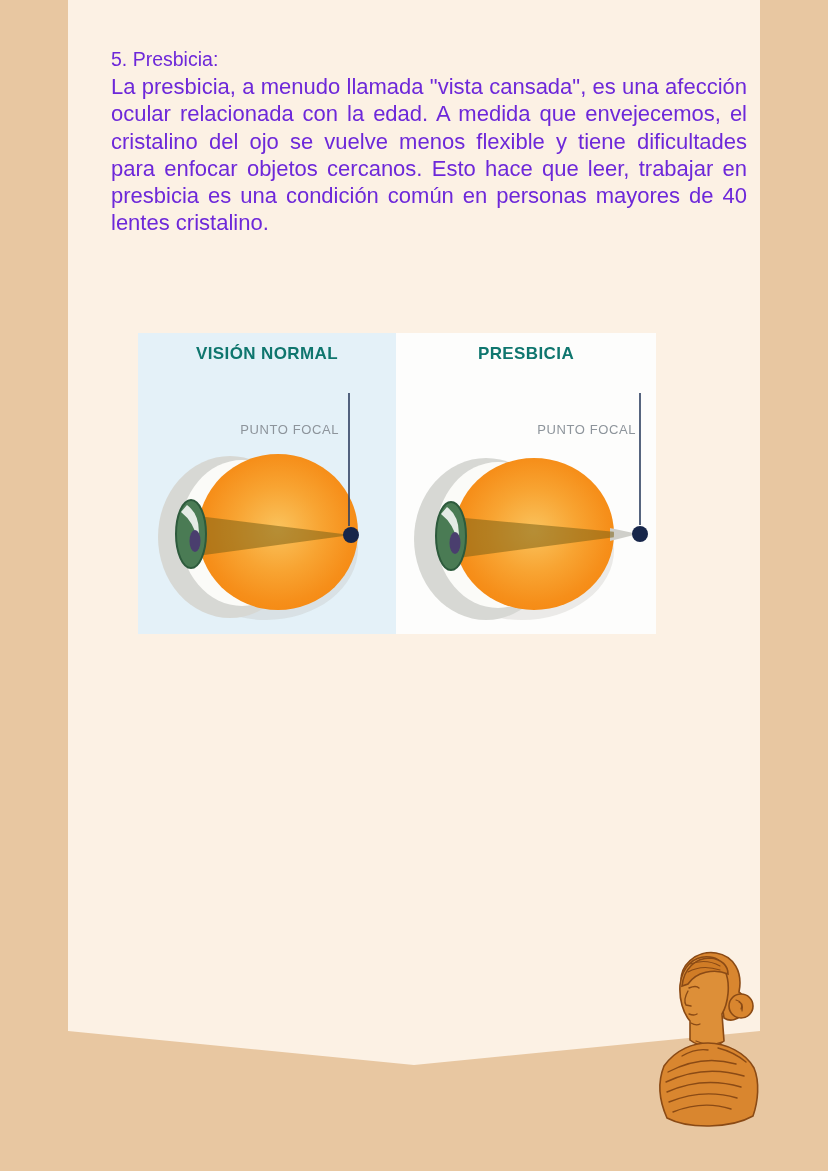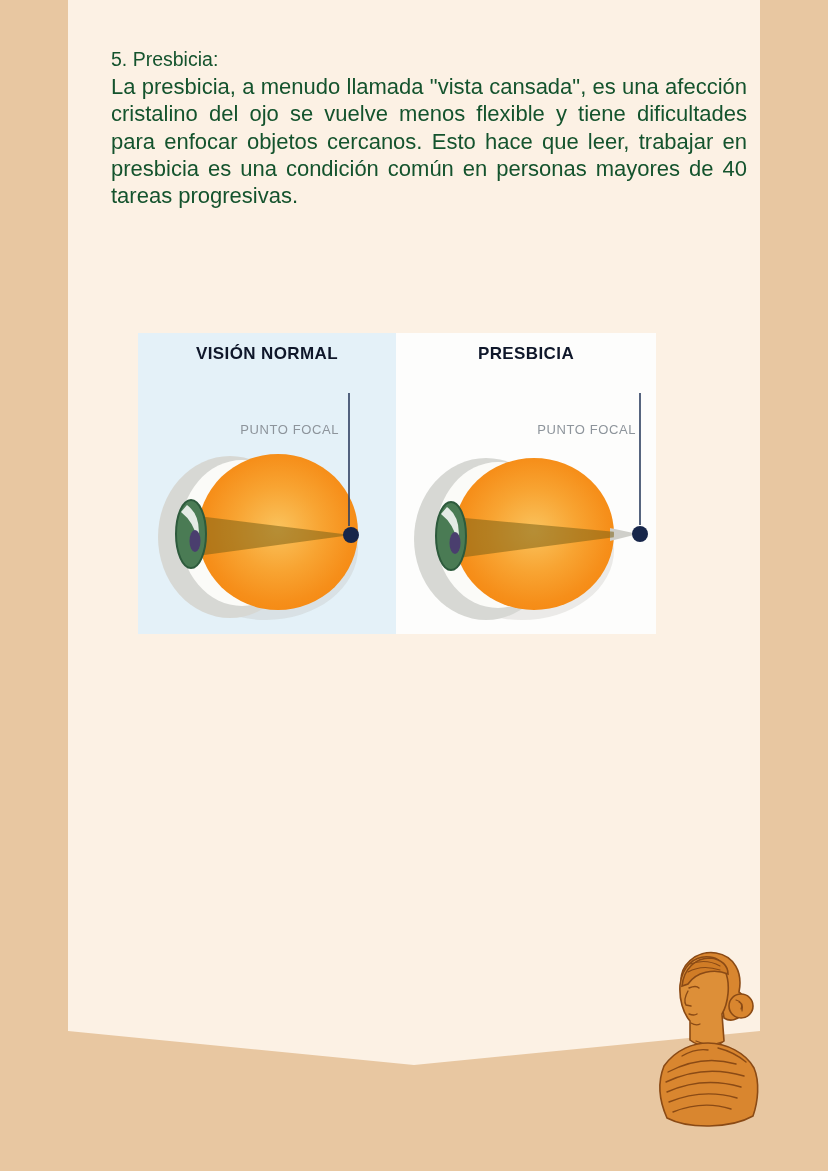--- a/index.html
+++ b/index.html
@@ -12,34 +12,34 @@
   }
   .page { position: relative; width: 828px; height: 1171px; background: #e8c7a1; }
 
   
   .sheet {
     position: absolute; left: 68px; top: 0; width: 692px; height: 1065px;
     background: #fcf1e4;
     clip-path: polygon(0 0, 100% 0, 100% 1031px, 50% 100%, 0 1031px);
   }
 
-  .text-block { position: absolute; left: 43px; top: 46px; width: 636px; color: #14532d; }
+  .text-block { position: absolute; left: 43px; top: 46px; width: 636px; color: #6d28d9; }
   .heading { font-size: 19.5px; line-height: 27px; margin: 0; font-weight: normal; }
   .para-line { font-size: 22px; line-height: 27.3px; text-align: justify; text-align-last: justify; white-space: normal; }
   .para-line:last-child { text-align-last: left; }
 
   
   .figure { position: absolute; left: 70px; top: 333px; width: 518px; height: 301px; display: flex; }
   .panel { position: relative; height: 301px; }
   .panel-left  { width: 258px; background: #e4f1f8; }
   .panel-right { width: 260px; background: #fdfdfc; }
   .panel-title {
     position: absolute; top: 11px; left: 0; width: 100%;
     text-align: center; font-weight: bold; font-size: 17px;
-    color: #0f172a; letter-spacing: 0.4px;
+    color: #0f766e; letter-spacing: 0.4px;
   }
   .focal-label {
     position: absolute; top: 63px; font-size: 13px;
     color: #8d949b; letter-spacing: 0.6px; margin-top: 26px;
   }
   .panel-left  .focal-label { right: 57px; }
   .panel-right .focal-label { right: 20px; }
   .eye-svg { position: absolute; left: 0; top: 0; }
 
   
@@ -49,24 +49,25 @@
 <body>
 
 <div class="page">
 
   <div class="sheet">
 
     <div class="text-block">
       <p class="heading">5. Presbicia:</p>
       <div>
           <div class="para-line">La presbicia, a menudo llamada "vista cansada", es una afección</div>
+          <div class="para-line">ocular relacionada con la edad. A medida que envejecemos, el</div>
           <div class="para-line">cristalino del ojo se vuelve menos flexible y tiene dificultades</div>
           <div class="para-line">para enfocar objetos cercanos. Esto hace que leer, trabajar en</div>
           <div class="para-line">presbicia es una condición común en personas mayores de 40</div>
-          <div class="para-line">tareas progresivas.</div>
+          <div class="para-line">lentes cristalino.</div>
         </div>
     </div>
 
     <div class="figure">
 
       <div class="panel panel-left">
         <svg class="eye-svg" width="258" height="301" viewBox="0 0 258 301">
           <defs>
             <radialGradient id="eyeGrad" cx="50%" cy="48%" r="60%">
               <stop offset="0%" stop-color="#fac35d"></stop>

